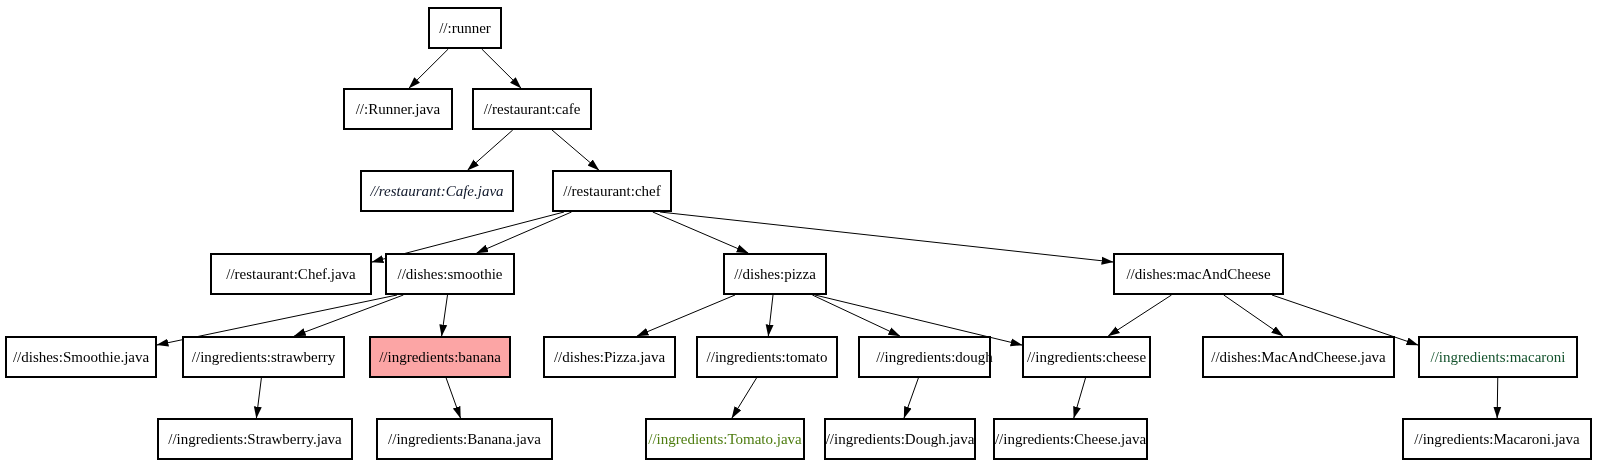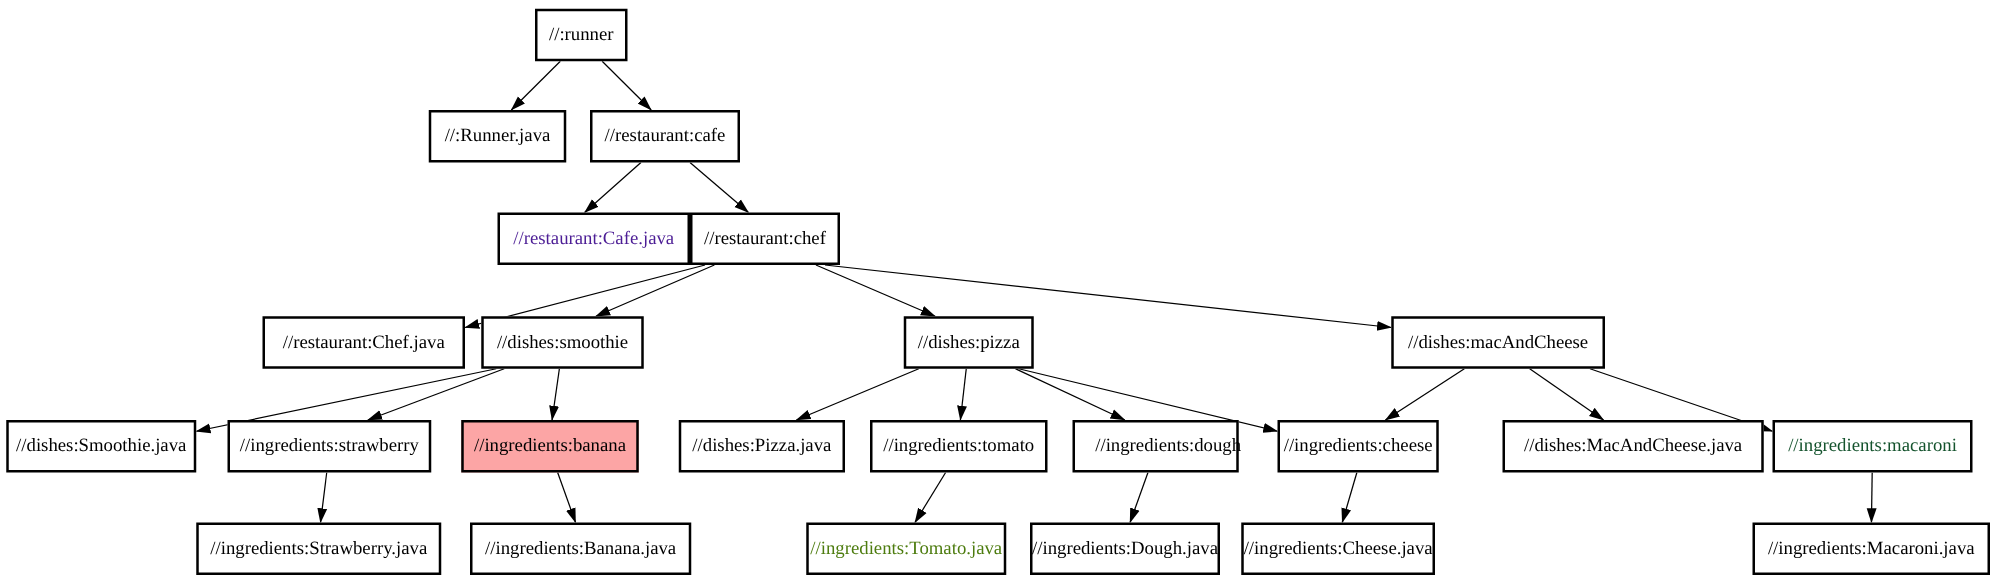--- a/index.html
+++ b/index.html
@@ -69,34 +69,34 @@
         <line x1="756.5" y1="378" x2="731.93" y2="418" stroke="#000000" stroke-width="1" marker-end="url(#arrowhead)"></line>
         <line x1="918.375" y1="378" x2="904.0425" y2="418" stroke="#000000" stroke-width="1" marker-end="url(#arrowhead)"></line>
         <line x1="1085.5" y1="378" x2="1073.8" y2="418" stroke="#000000" stroke-width="1" marker-end="url(#arrowhead)"></line>
         <line x1="1497.75" y1="378" x2="1497.165" y2="418" stroke="#000000" stroke-width="1" marker-end="url(#arrowhead)"></line>
       </g>
   </svg>
   <div id="node-layer">
       <div class="graph-node" style="left: 428px; top: 7px; width: 74px; height: 42px; border-color: rgb(0, 0, 0); background: rgb(255, 255, 255); color: rgb(0, 0, 0);">//:runner</div>
       <div class="graph-node" style="left: 343px; top: 88px; width: 110px; height: 42px; border-color: rgb(0, 0, 0); background: rgb(255, 255, 255); color: rgb(0, 0, 0);">//:Runner.java</div>
       <div class="graph-node" style="left: 472px; top: 88px; width: 120px; height: 42px; border-color: rgb(0, 0, 0); background: rgb(255, 255, 255); color: rgb(0, 0, 0);">//restaurant:cafe</div>
-      <div class="graph-node" style="left: 398px; top: 170px; width: 154px; height: 42px; border-color: rgb(0, 0, 0); background: rgb(255, 255, 255); color: #4c1d95;">//restaurant:Cafe.java</div>
+      <div class="graph-node" style="left: 360px; top: 170px; width: 154px; height: 42px; border-color: rgb(0, 0, 0); background: rgb(255, 255, 255); color: #0f172a; font-style: italic;">//restaurant:Cafe.java</div>
       <div class="graph-node" style="left: 552px; top: 170px; width: 120px; height: 42px; border-color: rgb(0, 0, 0); background: rgb(255, 255, 255); color: rgb(0, 0, 0);">//restaurant:chef</div>
       <div class="graph-node" style="left: 210px; top: 253px; width: 162px; height: 42px; border-color: rgb(0, 0, 0); background: rgb(255, 255, 255); color: rgb(0, 0, 0);">//restaurant:Chef.java</div>
       <div class="graph-node" style="left: 385px; top: 253px; width: 130px; height: 42px; border-color: rgb(0, 0, 0); background: rgb(255, 255, 255); color: rgb(0, 0, 0);">//dishes:smoothie</div>
       <div class="graph-node" style="left: 723px; top: 253px; width: 104px; height: 42px; border-color: rgb(0, 0, 0); background: rgb(255, 255, 255); color: rgb(0, 0, 0);">//dishes:pizza</div>
       <div class="graph-node" style="left: 1113px; top: 253px; width: 171px; height: 42px; border-color: rgb(0, 0, 0); background: rgb(255, 255, 255); color: rgb(0, 0, 0);">//dishes:macAndCheese</div>
       <div class="graph-node" style="left: 5px; top: 336px; width: 152px; height: 42px; border-color: rgb(0, 0, 0); background: rgb(255, 255, 255); color: rgb(0, 0, 0);">//dishes:Smoothie.java</div>
       <div class="graph-node" style="left: 182px; top: 336px; width: 163px; height: 42px; border-color: rgb(0, 0, 0); background: rgb(255, 255, 255); color: rgb(0, 0, 0);">//ingredients:strawberry</div>
       <div class="graph-node" style="left: 369px; top: 336px; width: 142px; height: 42px; border-color: rgb(0, 0, 0); background: #fca5a5; color: rgb(0, 0, 0);">//ingredients:banana</div>
       <div class="graph-node" style="left: 543px; top: 336px; width: 133px; height: 42px; border-color: rgb(0, 0, 0); background: rgb(255, 255, 255); color: rgb(0, 0, 0);">//dishes:Pizza.java</div>
       <div class="graph-node" style="left: 696px; top: 336px; width: 142px; height: 42px; border-color: rgb(0, 0, 0); background: rgb(255, 255, 255); color: rgb(0, 0, 0);">//ingredients:tomato</div>
       <div class="graph-node" style="left: 858px; top: 336px; width: 133px; height: 42px; border-color: rgb(0, 0, 0); background: rgb(255, 255, 255); color: rgb(0, 0, 0); padding-left: 20px;">//ingredients:dough</div>
       <div class="graph-node" style="left: 1022px; top: 336px; width: 129px; height: 42px; border-color: rgb(0, 0, 0); background: rgb(255, 255, 255); color: rgb(0, 0, 0);">//ingredients:cheese</div>
-      <div class="graph-node" style="left: 1202px; top: 336px; width: 209px; height: 42px; border-color: rgb(0, 0, 0); background: rgb(255, 255, 255); color: rgb(0, 0, 0);">//dishes:MacAndCheese.java</div>
+      <div class="graph-node" style="left: 1202px; top: 336px; width: 193px; height: 42px; border-color: rgb(0, 0, 0); background: rgb(255, 255, 255); color: rgb(0, 0, 0);">//dishes:MacAndCheese.java</div>
       <div class="graph-node" style="left: 1418px; top: 336px; width: 160px; height: 42px; border-color: rgb(0, 0, 0); background: rgb(255, 255, 255); color: #14532d;">//ingredients:macaroni</div>
       <div class="graph-node" style="left: 157px; top: 418px; width: 196px; height: 42px; border-color: rgb(0, 0, 0); background: rgb(255, 255, 255); color: rgb(0, 0, 0);">//ingredients:Strawberry.java</div>
       <div class="graph-node" style="left: 376px; top: 418px; width: 177px; height: 42px; border-color: rgb(0, 0, 0); background: rgb(255, 255, 255); color: rgb(0, 0, 0);">//ingredients:Banana.java</div>
       <div class="graph-node" style="left: 645px; top: 418px; width: 160px; height: 42px; border-color: rgb(0, 0, 0); background: rgb(255, 255, 255); color: #4d7c0f;">//ingredients:Tomato.java</div>
       <div class="graph-node" style="left: 824px; top: 418px; width: 152px; height: 42px; border-color: rgb(0, 0, 0); background: rgb(255, 255, 255); color: rgb(0, 0, 0);">//ingredients:Dough.java</div>
       <div class="graph-node" style="left: 993px; top: 418px; width: 155px; height: 42px; border-color: rgb(0, 0, 0); background: rgb(255, 255, 255); color: rgb(0, 0, 0);">//ingredients:Cheese.java</div>
       <div class="graph-node" style="left: 1402px; top: 418px; width: 190px; height: 42px; border-color: rgb(0, 0, 0); background: rgb(255, 255, 255); color: rgb(0, 0, 0);">//ingredients:Macaroni.java</div>
     </div>
 </div>
 

